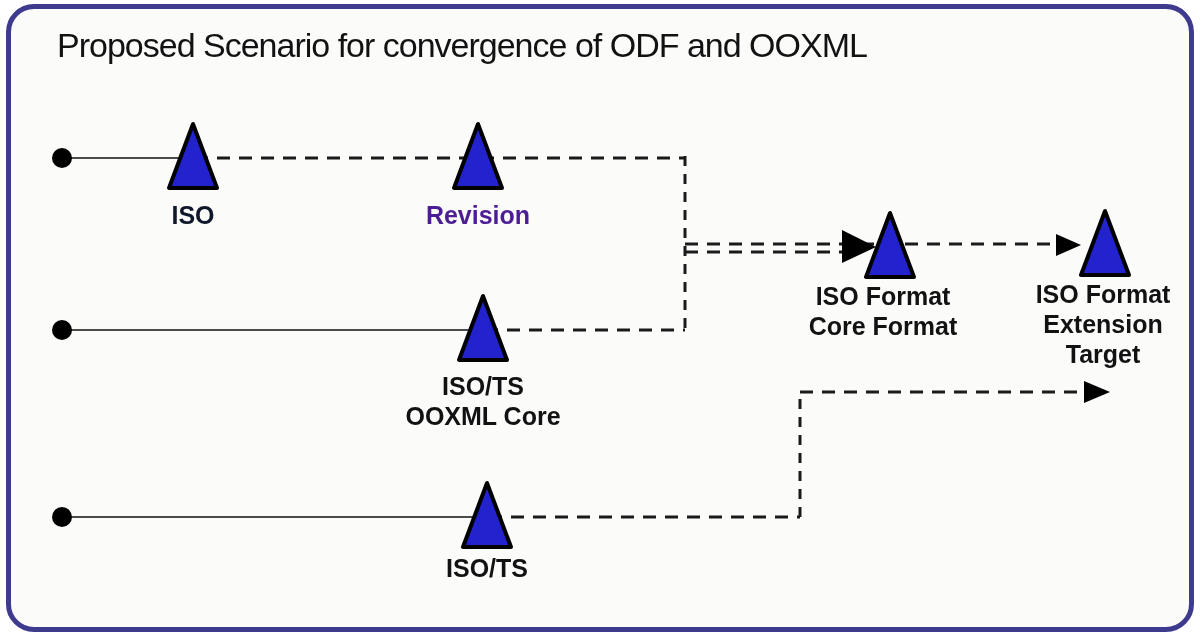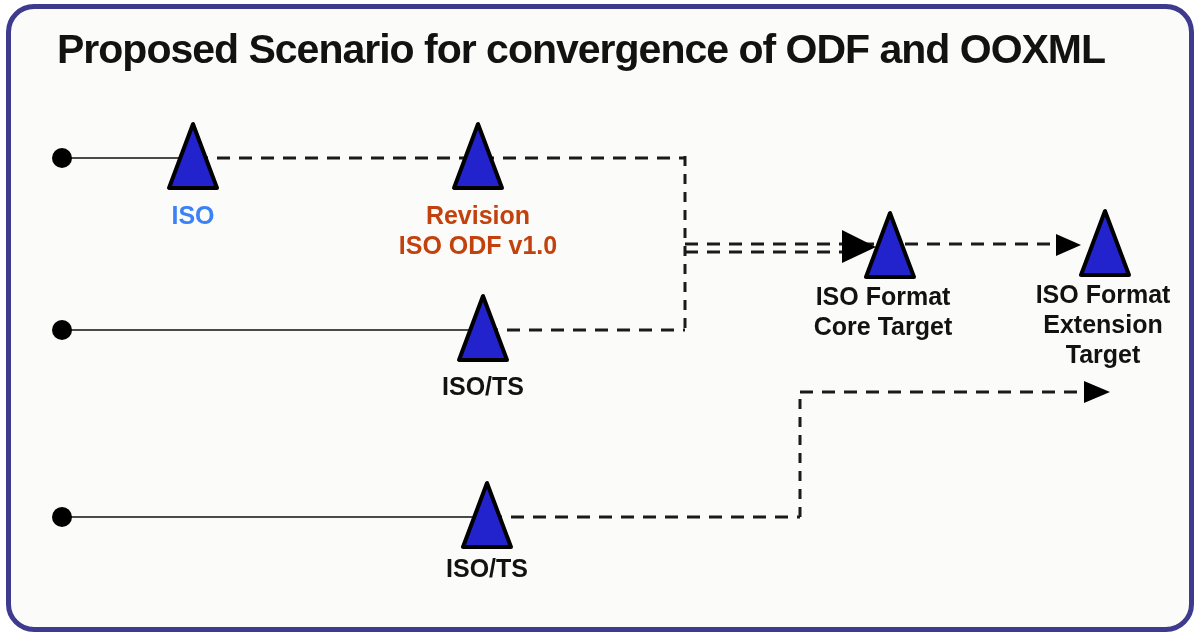--- a/index.html
+++ b/index.html
@@ -24,22 +24,22 @@
     border: 5px solid #3e3a8e;
     border-radius: 28px;
     background: #fbfbfa;
     box-sizing: content-box;
   }
   .title {
     position: absolute;
     left: 57px;
     top: 26px;
     width: 1100px;
-    font-size: 41px;
-    font-weight: bold;
+    font-size: 34px;
+    font-weight: normal;
     letter-spacing: -1px;
     color: #161616;
     white-space: nowrap;
   }
   svg.diagram {
     position: absolute;
     left: 0;
     top: 0;
     width: 1200px;
     height: 639px;
@@ -87,35 +87,35 @@
     <circle cx="62" cy="517" r="10" fill="#000000"></circle>
 
     <polygon points="169,188 217,188 193,124" stroke-width="4" stroke-linejoin="round" fill="#2323cd" stroke="#000000"></polygon>
     <polygon points="454,188 502,188 478,124" stroke-width="4" stroke-linejoin="round" fill="#2323cd" stroke="#000000"></polygon>
     <polygon points="459,360 507,360 483,296" stroke-width="4" stroke-linejoin="round" fill="#2323cd" stroke="#000000"></polygon>
     <polygon points="463,547 511,547 487,483" stroke-width="4" stroke-linejoin="round" fill="#2323cd" stroke="#000000"></polygon>
     <polygon points="866,277 914,277 890,213" stroke-width="4" stroke-linejoin="round" fill="#2323cd" stroke="#000000"></polygon>
     <polygon points="1081,275 1129,275 1105,211" stroke-width="4" stroke-linejoin="round" fill="#2323cd" stroke="#000000"></polygon>
   </svg>
 
-  <div class="mlabel" style="left: 53px; top: 200px; color: #3b82f6;">
+  <div class="mlabel" style="left: 53px; top: 200px; color: #0f172a;">
     <div>ISO</div>
   </div>
-  <div class="mlabel" style="left: 338px; top: 200px; color: #c2410c;">
+  <div class="mlabel" style="left: 338px; top: 200px; color: #4c1d95;">
     <div>Revision</div>
-    <div>ISO ODF v1.0</div>
   </div>
   <div class="mlabel" style="left: 343px; top: 371px; color: rgb(18, 18, 18);">
     <div>ISO/TS</div>
+    <div>OOXML Core</div>
   </div>
   <div class="mlabel" style="left: 347px; top: 553px; color: rgb(18, 18, 18);">
     <div>ISO/TS</div>
   </div>
   <div class="mlabel" style="left: 743px; top: 281px; color: rgb(18, 18, 18);">
     <div>ISO Format</div>
-    <div>Core Target</div>
+    <div>Core Format</div>
   </div>
   <div class="mlabel" style="left: 963px; top: 279px; color: rgb(18, 18, 18);">
     <div>ISO Format</div>
     <div>Extension</div>
     <div>Target</div>
   </div>
 </div>
 
 </body></html>

